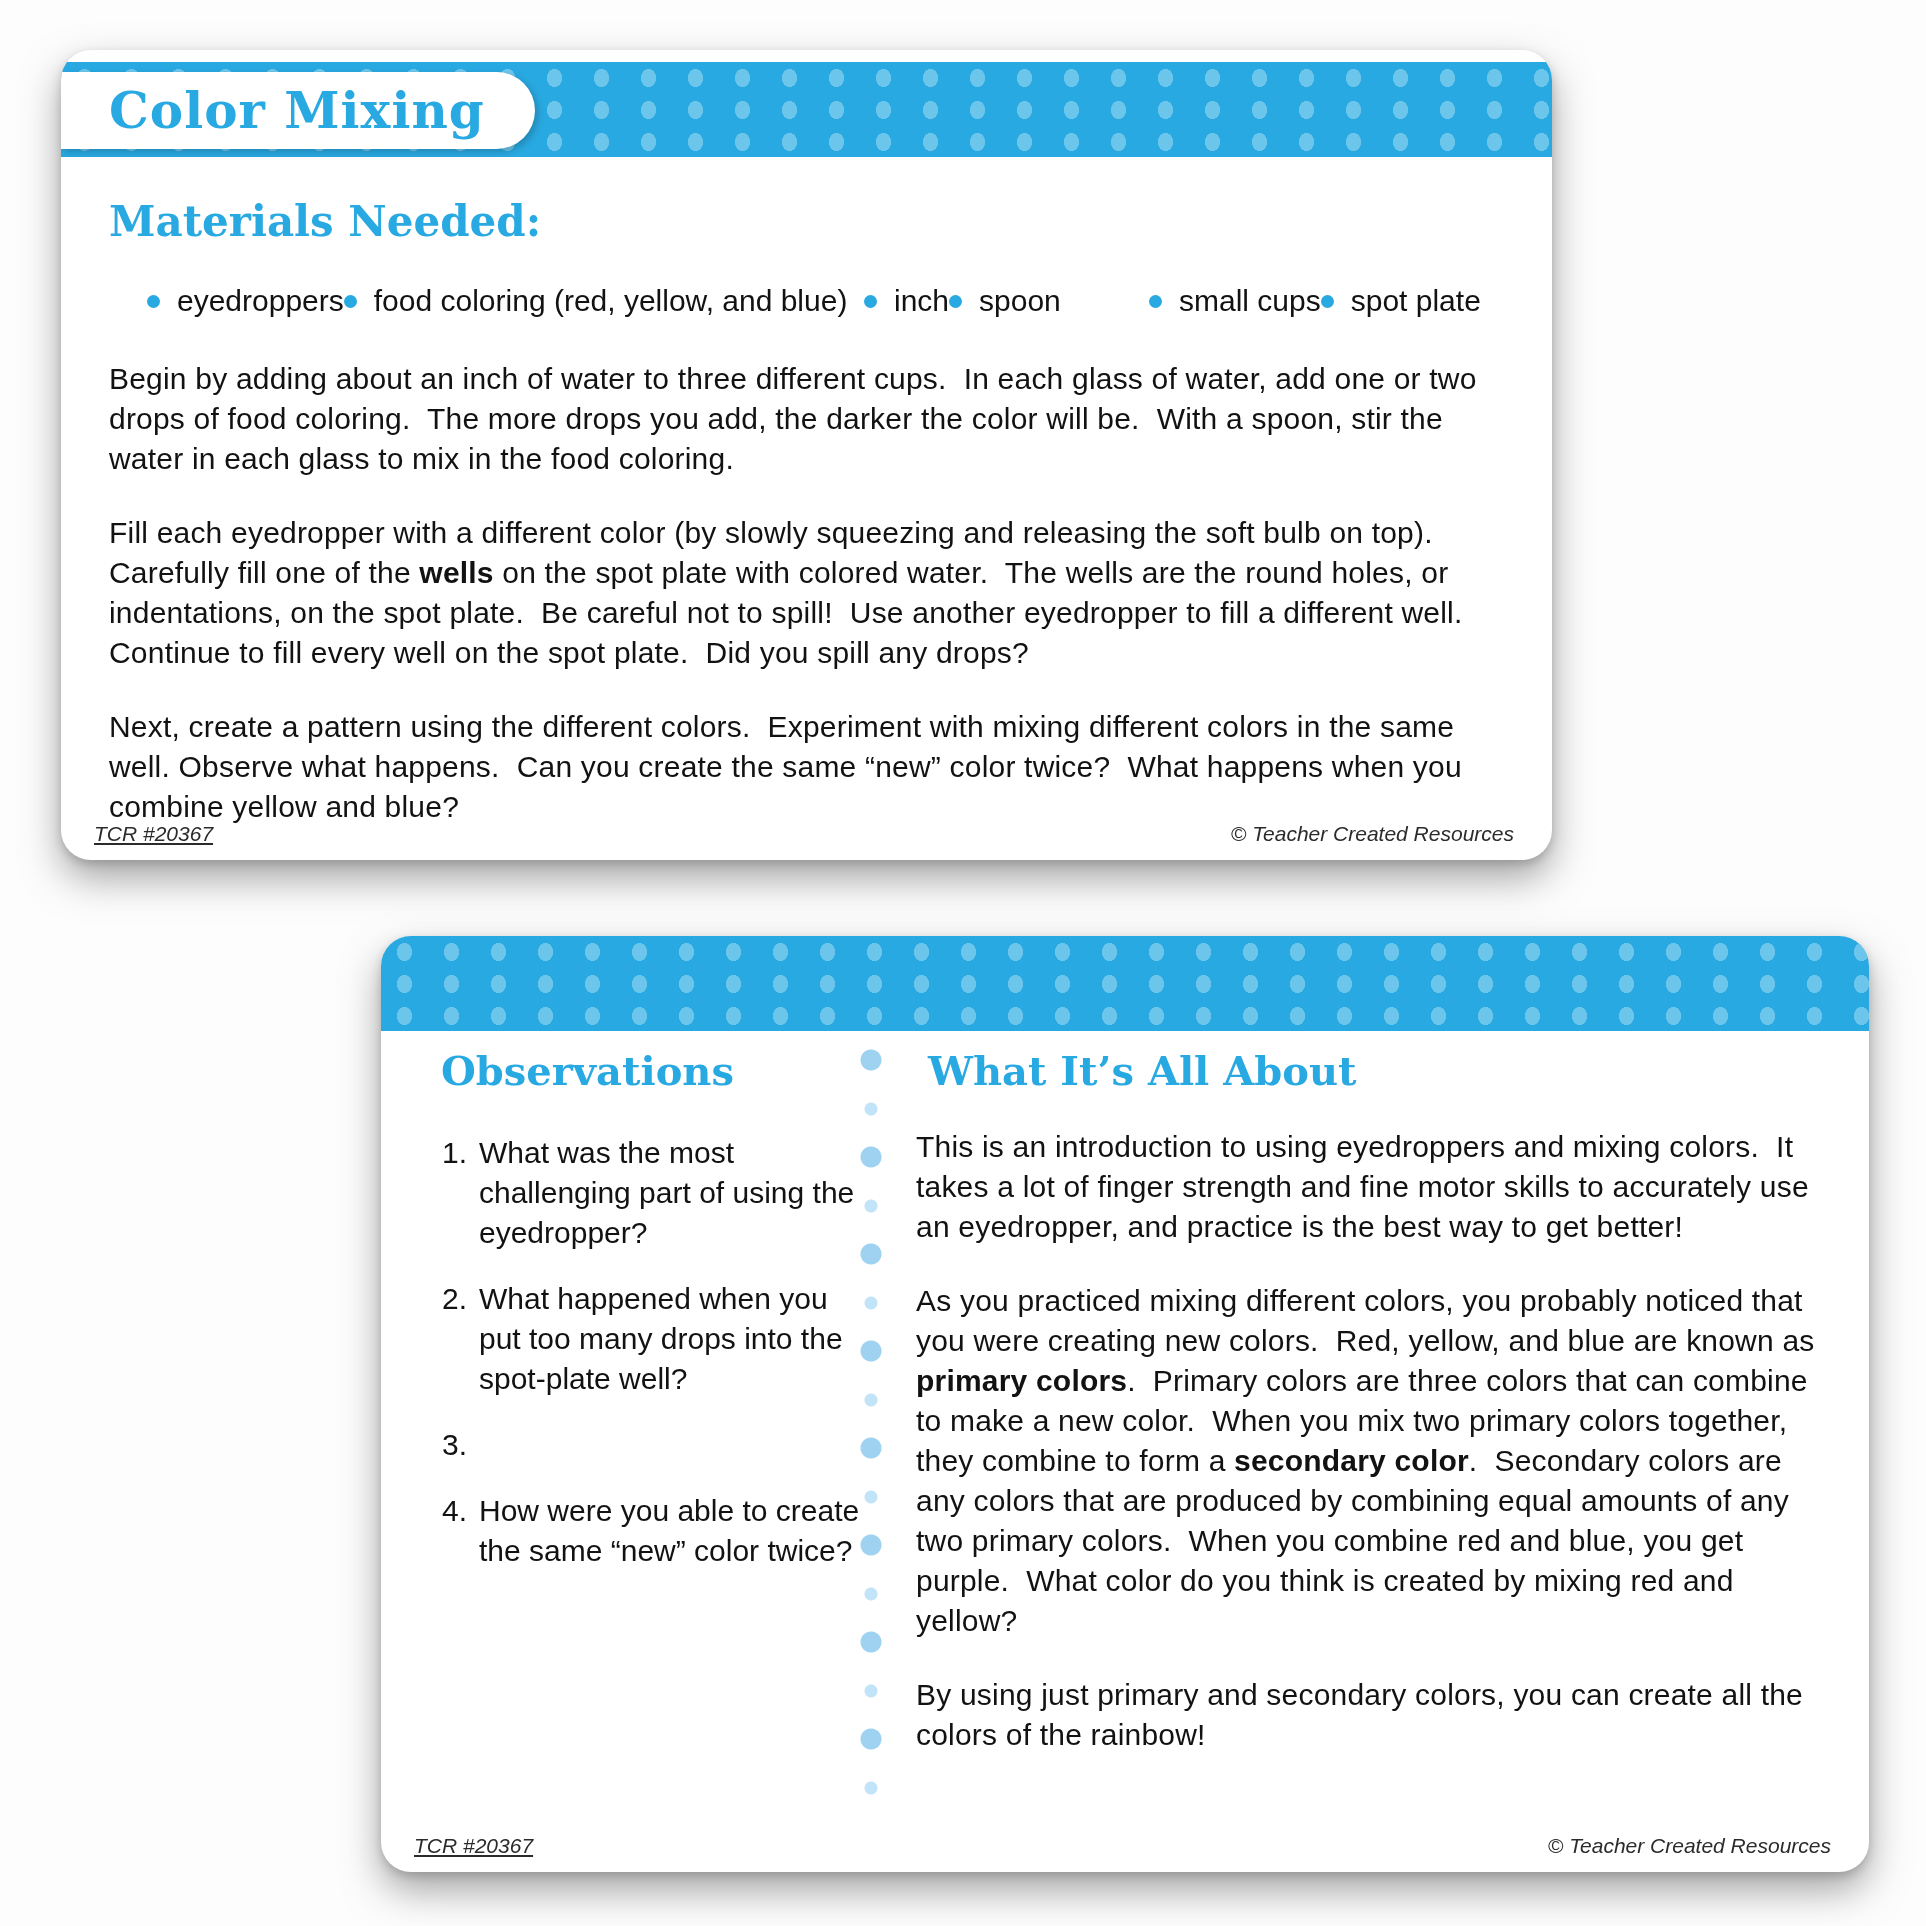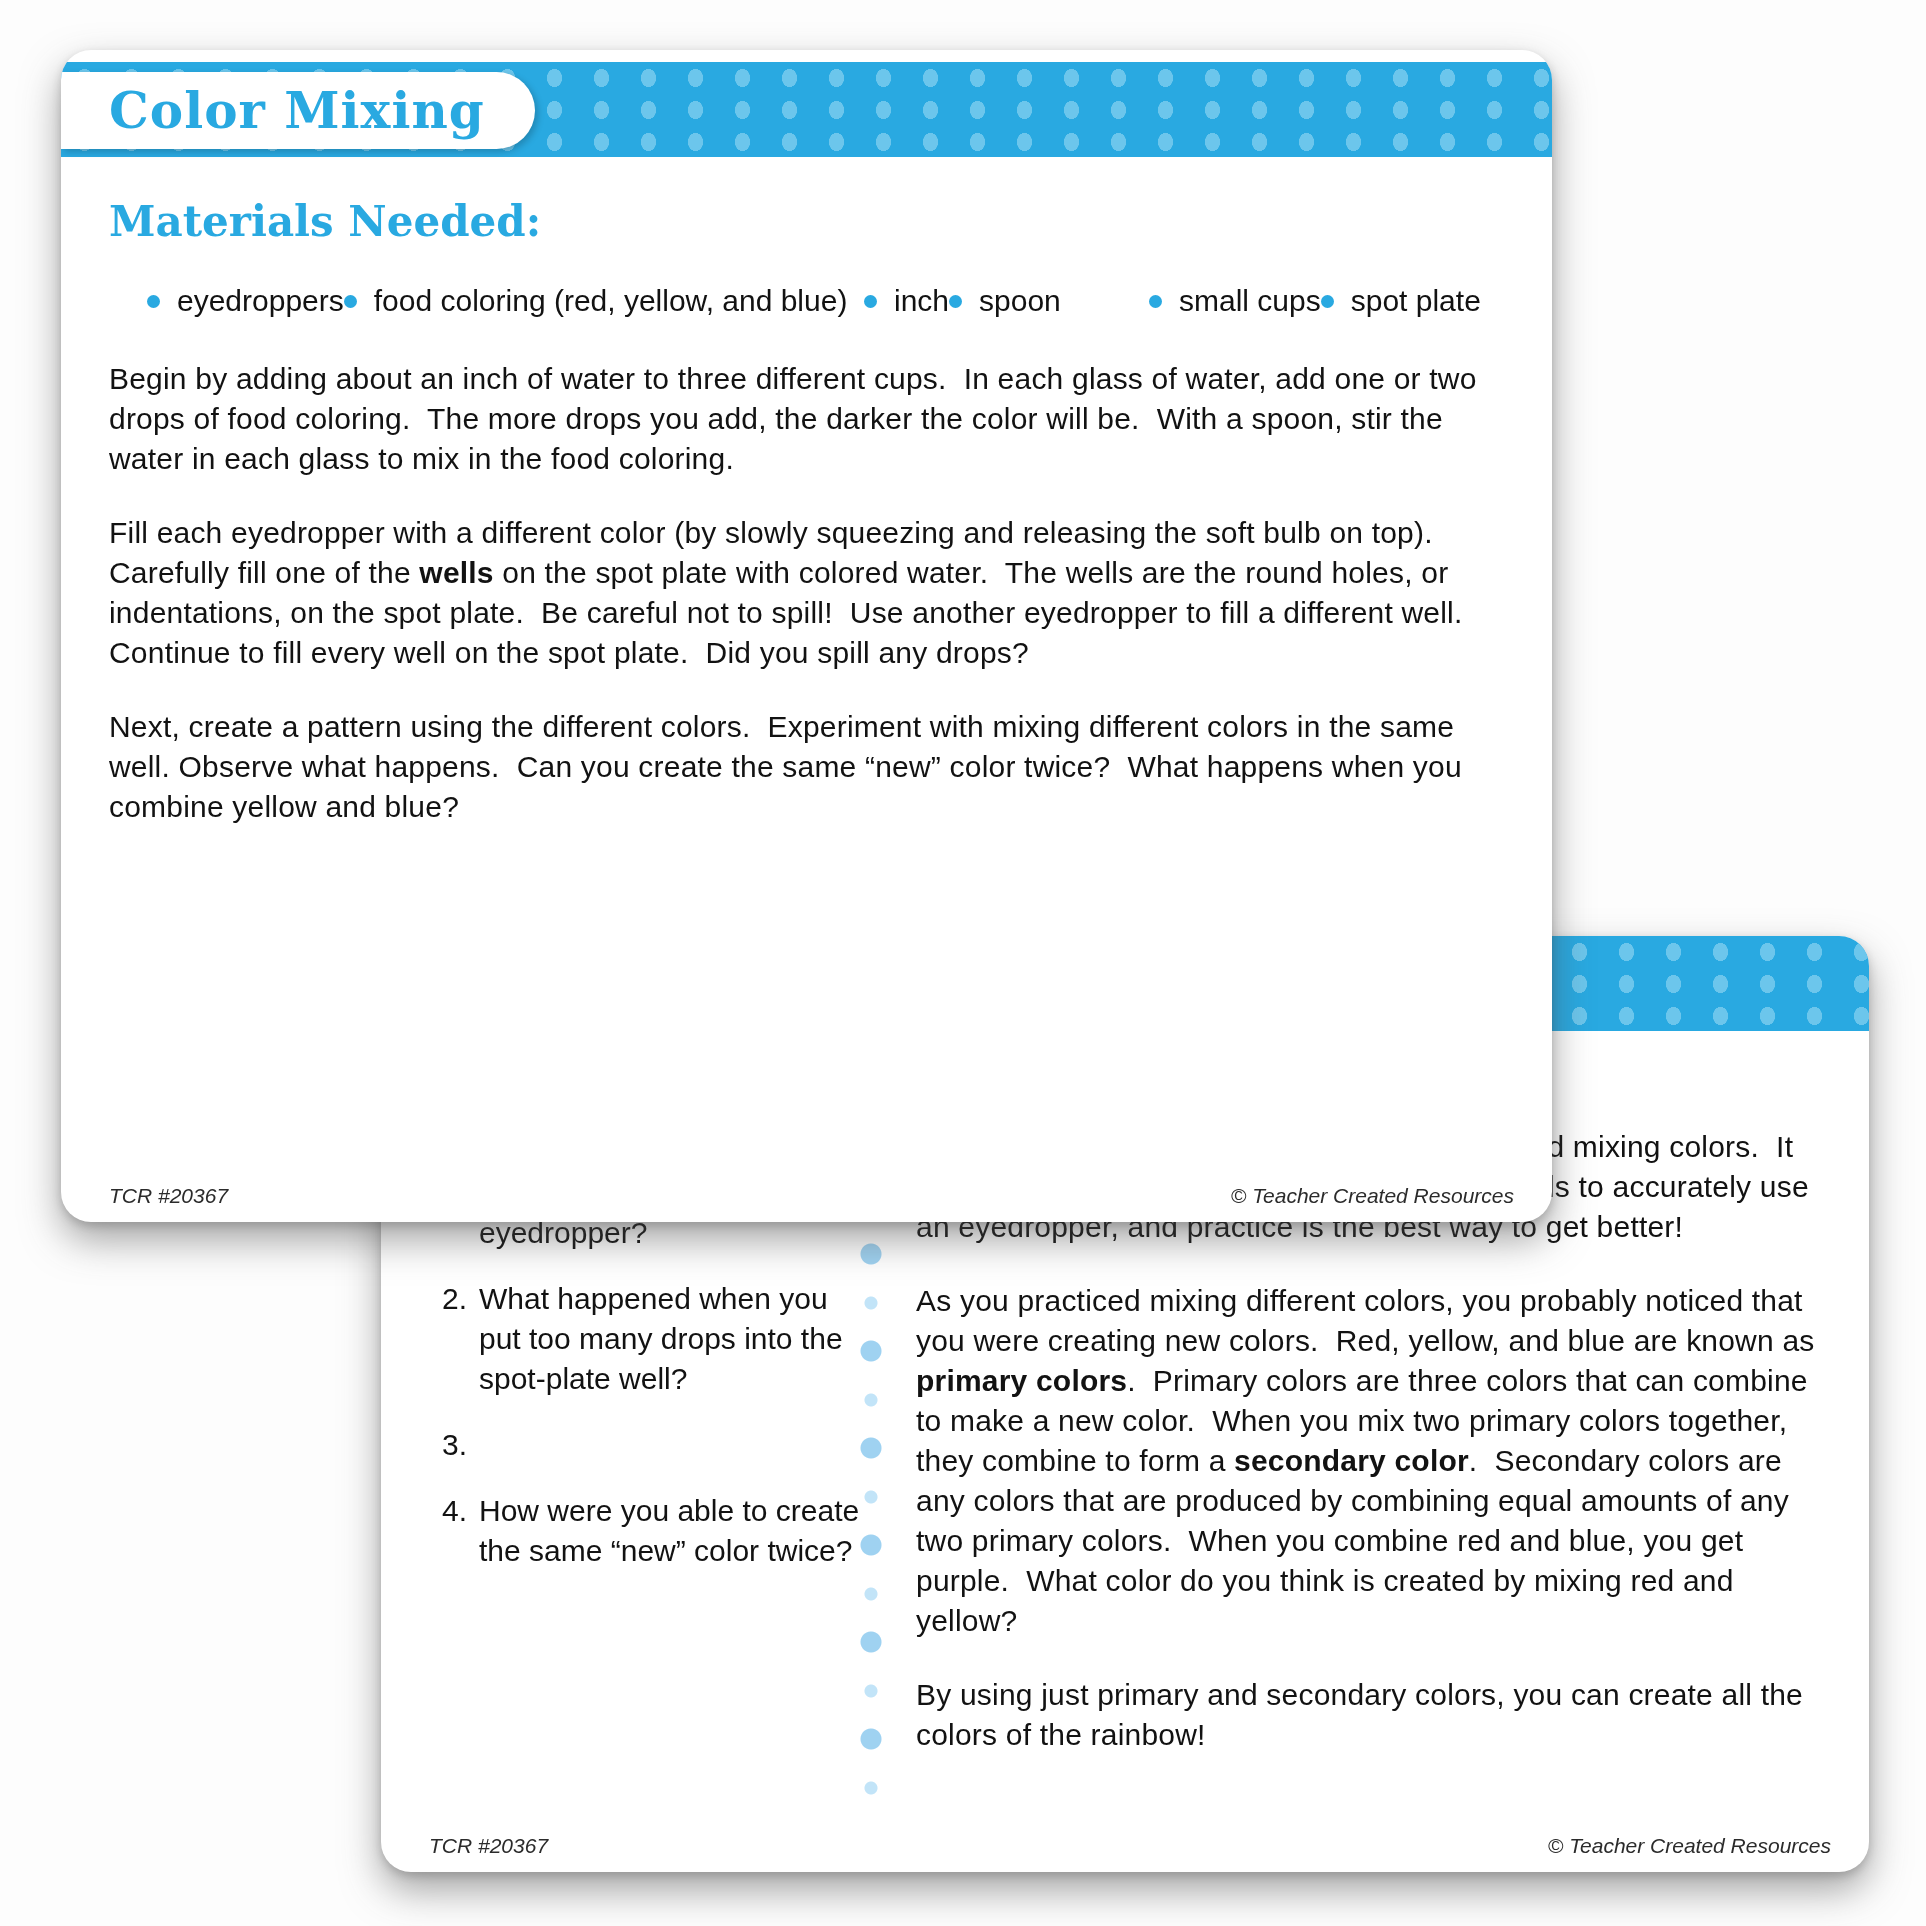--- a/index.html
+++ b/index.html
@@ -1,20 +1,20 @@
 <!DOCTYPE html>
 <html><head>
 <meta charset="utf-8">
 <style>
   html,body{margin:0;padding:0;background:#ffffff;}
   .page{position:relative;width:1927px;height:1927px;background:#fdfdfd;overflow:hidden;
         font-family:"Liberation Sans",sans-serif;color:#121212;}
   .card{position:absolute;background:#ffffff;border-radius:30px;overflow:hidden;
         box-shadow:0 18px 38px rgba(75,75,75,0.50),0 4px 10px rgba(0,0,0,0.18);}
-  .card1{left:61px;top:50px;width:1491px;height:1172px;z-index:2;}
+  .card1{left:61px;top:50px;width:1491px;height:810px;z-index:2;}
   .card2{left:381px;top:936px;width:1488px;height:936px;z-index:1;}
 
   .band{position:absolute;left:0;right:0;height:95px;background-color:#29a9e1;
         background-image:radial-gradient(ellipse 11px 13px at 50% 50%, #6cc6ec 68%, rgba(108,198,236,0) 70%);
         background-size:47px 32px;}
   .card1 .band{top:12px;}
   .card2 .band{top:0;}
 
   .slab{font-family:"DejaVu Serif",serif;font-weight:bold;color:#29a9e1;}
 
@@ -29,21 +29,21 @@
   .mat-col{display:flex;flex-direction:row;}
   .mat-col-1{width:717px;}
   .mat-col-2{width:285px;}
   .mat-col-3{flex:1;}
   .mat-item{display:flex;align-items:center;font-size:30px;line-height:48px;}
   .bullet{width:13px;height:13px;border-radius:50%;background:#29a9e1;margin-right:17px;flex:none;}
   p.body{font-size:30px;line-height:40px;margin:34px 0 0 0;white-space:pre-wrap;letter-spacing:0.2px;}
   p.body b{font-weight:700;}
 
   .footer-left,.footer-right{position:absolute;bottom:14px;font-size:21px;font-style:italic;color:#2b2b2b;}
-  .footer-left{left:48px;}
+  .footer-left{left:33px;text-decoration:underline;}
   .footer-right{right:38px;}
 
   .obs-col{position:absolute;left:48px;top:99px;width:432px;}
   .col-heading{font-size:40px;margin:14px 0 0 12px;line-height:1.1;}
   .obs-list{margin:40px 0 0 0;padding:0;list-style:none;}
   .obs-item{display:flex;margin:0 0 26px 0;}
   .obs-num{width:38px;flex:none;text-align:right;padding-right:12px;font-size:30px;line-height:40px;}
   .obs-text{flex:1;font-size:30px;line-height:40px;}
 
   .divider-dots{position:absolute;left:477px;top:107px;bottom:57px;width:26px;

